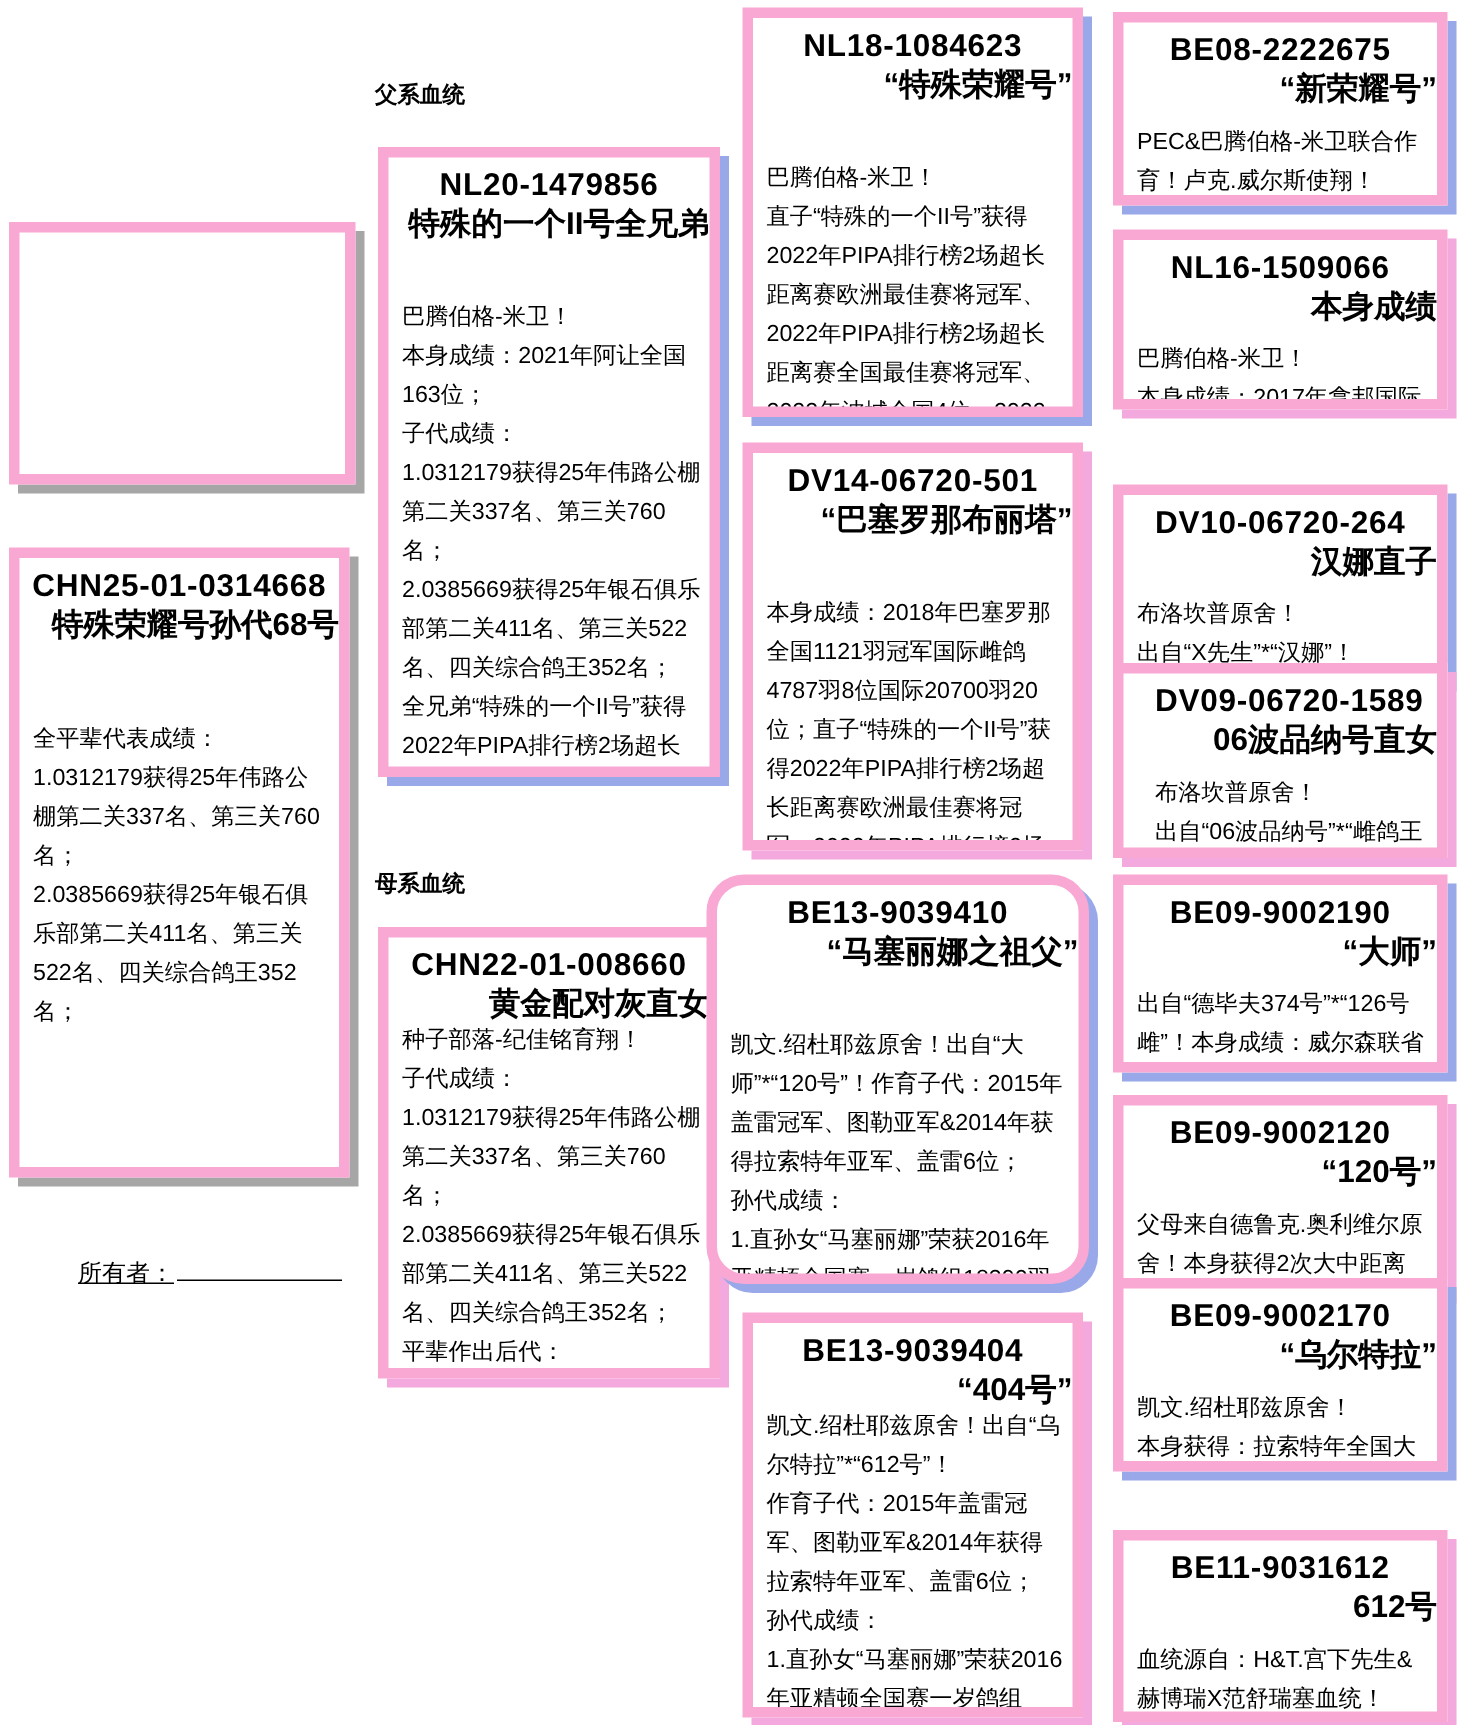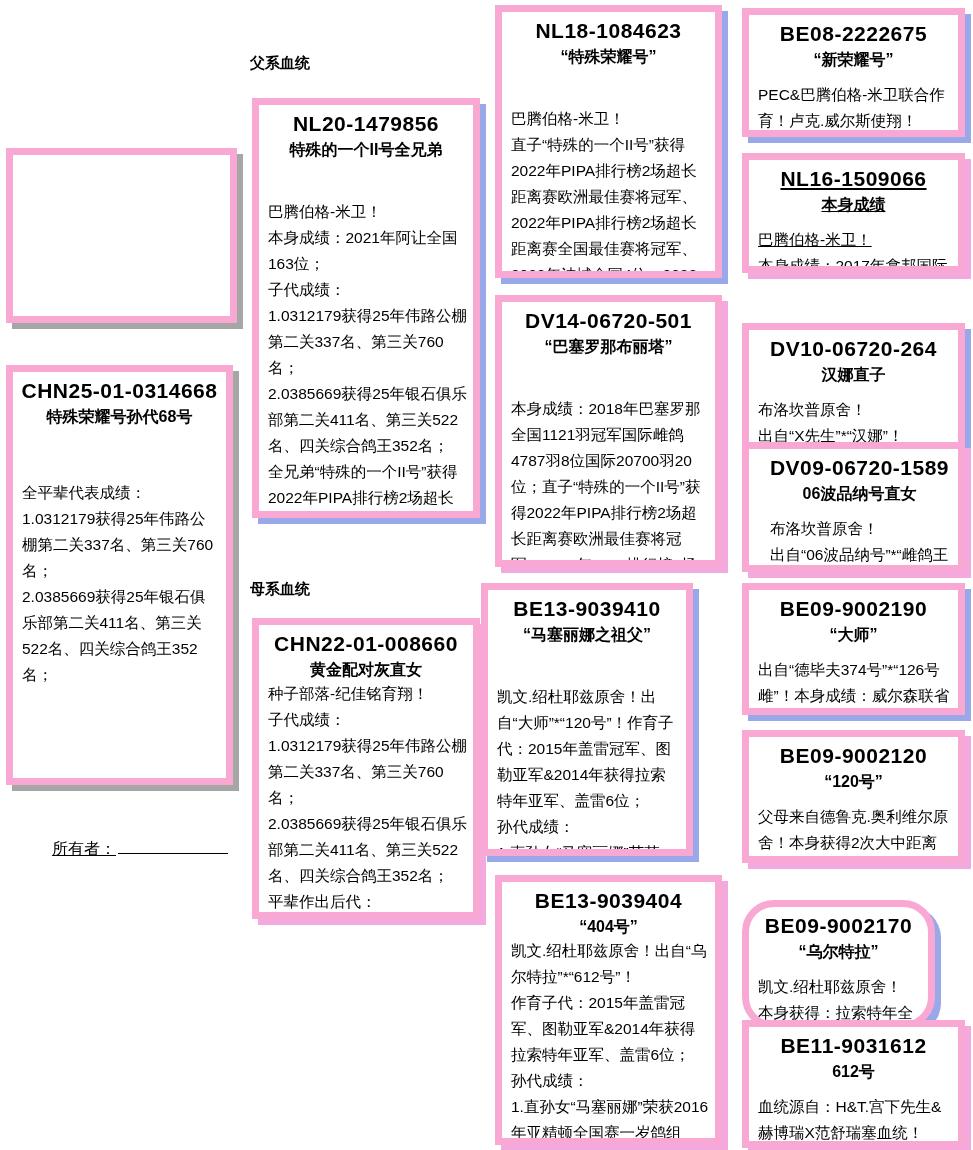--- a/index.html
+++ b/index.html
@@ -9,44 +9,44 @@
 
   
   .pbox{position:absolute;background:#fff;border:7px solid #f9a8d4;
         box-sizing:border-box;overflow:hidden;}
   .sex-male{box-shadow:6px 6px 0 0 #98a8e8;}
   .sex-female{box-shadow:6px 6px 0 0 #f3a8de;}
   .sex-neutral{box-shadow:6px 6px 0 0 #a6a6a6;}
 
   .ring{font-weight:bold;font-size:21px;line-height:26px;text-align:center;
         padding-top:6px;letter-spacing:.5px;white-space:nowrap;}
-  .pname{font-weight:bold;font-size:16px;line-height:22px;text-align:center;margin-top:2px;}
+  .pname{font-weight:bold;font-size:21px;line-height:22px;text-align:right;margin-top:2px;}
   .pbody{font-size:15.5px;line-height:26px;padding:0 6px 0 9px;
          white-space:pre-line;overflow:hidden;text-align:left;}
   .gap-56 .pbody{margin-top:52px;}
   .gap-38 .pbody{margin-top:38px;}
   .gap-30 .pbody{}
   .gap-12 .pbody{margin-top:11px;}
 
   
   .b-empty{left:6px;top:148px;width:231px;height:175px;}
   .b-root {left:6px;top:365px;width:227px;height:420px;}
   .b-nl20 {left:252px;top:98px;width:228px;height:420px;}
   .b-chn22{left:252px;top:618px;width:228px;height:301px;}
   .b-nl18 {left:495px;top:5px;width:227px;height:273px;}
   .b-dv14 {left:495px;top:295px;width:227px;height:272px;}
-  .b-be410{left:481px;top:583px;width:212px;height:273px;}
+  .b-be410{left:471px;top:583px;width:255px;height:273px;border-radius:25px;}
   .b-be404{left:495px;top:875px;width:227px;height:270px;}
   .b-be08 {left:742px;top:8px;width:223px;height:129px;}
-  .b-nl16 {left:742px;top:153px;width:223px;height:120px;text-decoration:underline;}
+  .b-nl16 {left:742px;top:153px;width:223px;height:120px;}
   .b-dv10 {left:742px;top:295px;width:223px;height:132px;margin-top:28px;}
   .b-dv09 {left:742px;top:442px;width:223px;height:130px;padding-left:12px;}
   .b-be190{left:742px;top:583px;width:223px;height:132px;}
   .b-be120{left:742px;top:730px;width:223px;height:133px;}
-  .b-be170{left:742px;top:900px;width:193px;height:129px;border-radius:32px;}
+  .b-be170{left:742px;top:852px;width:223px;height:129px;}
   .b-be11 {left:742px;top:1020px;width:223px;height:128px;}
 
   
   .clip{position:absolute;left:-21px;top:-3px;width:21px;height:20px;}
 
   .branch-label{position:absolute;font-weight:bold;font-size:15px;}
   .label-paternal{left:250px;top:54px;}
   .label-maternal{left:250px;top:580px;}
 
   .owner{position:absolute;left:52px;top:838px;font-size:16px;text-decoration:underline;}

